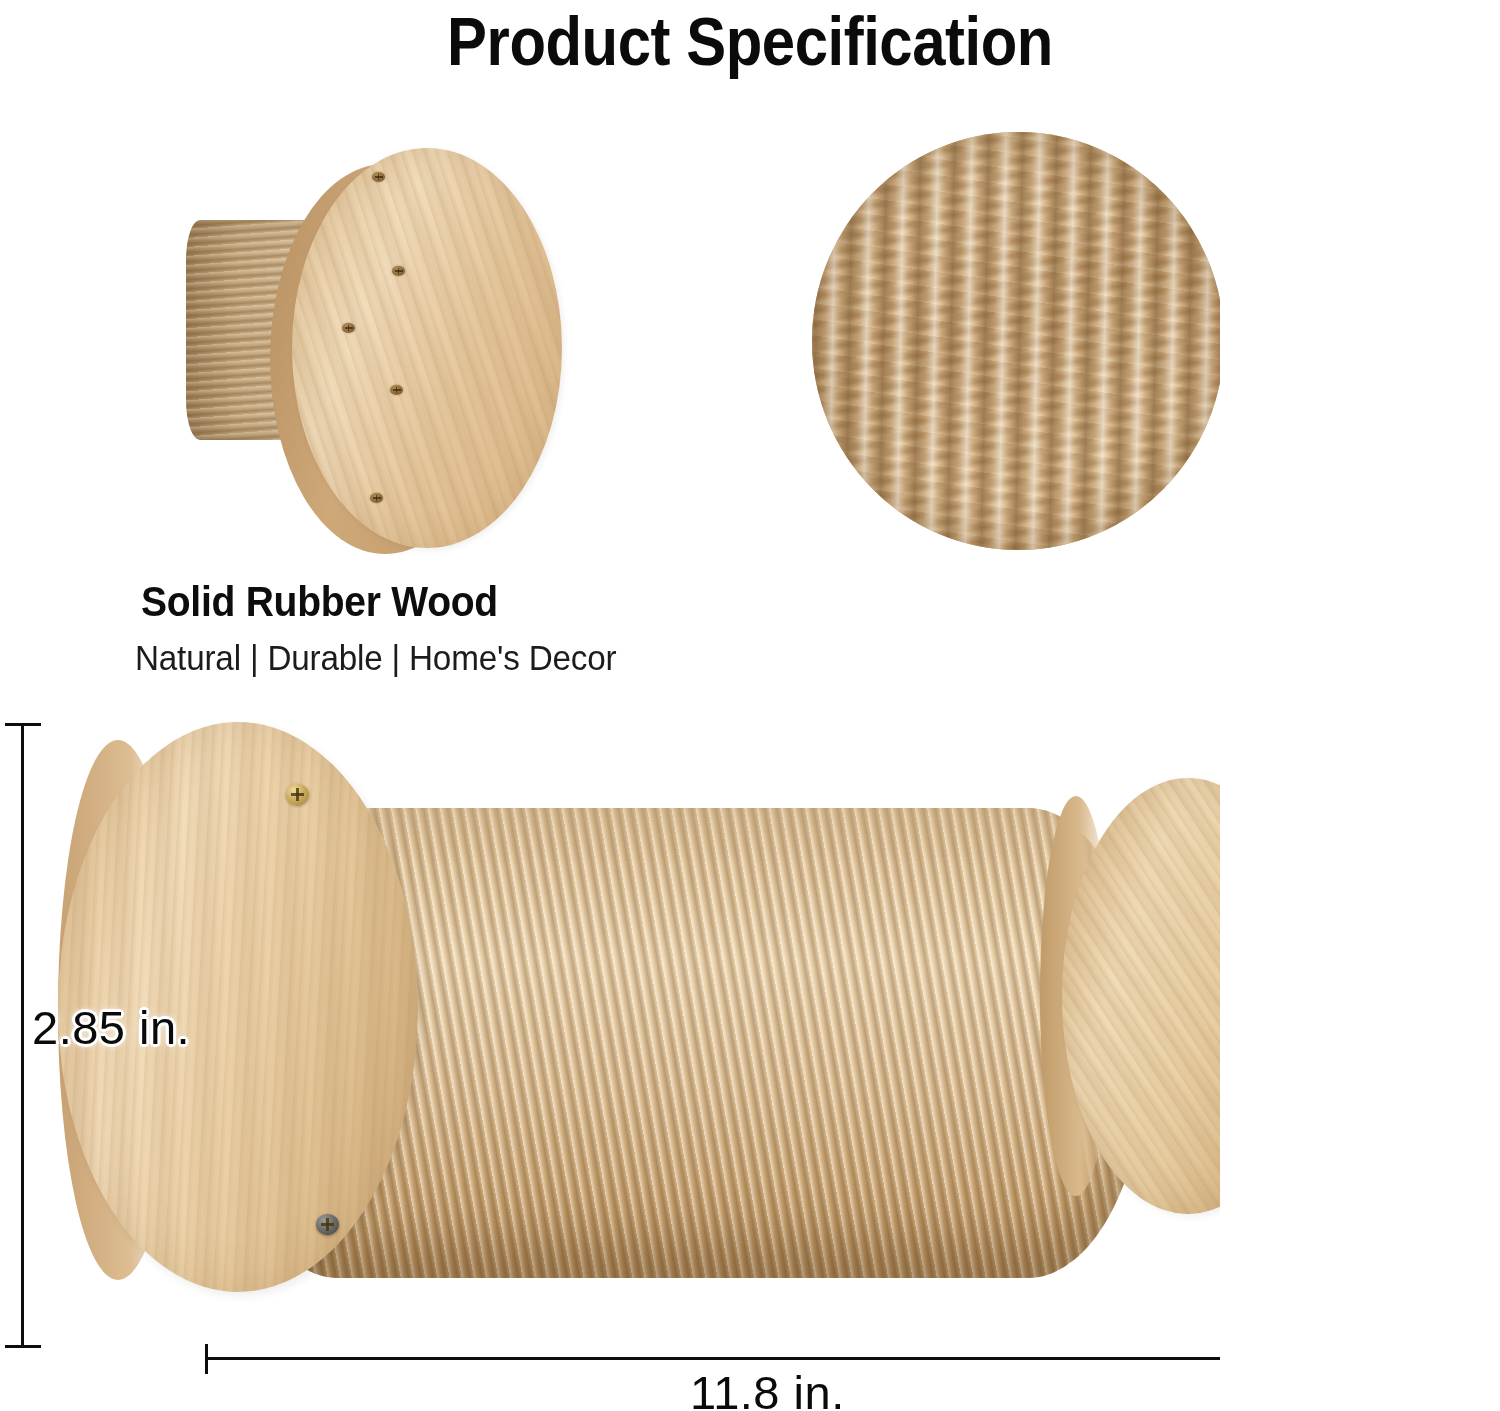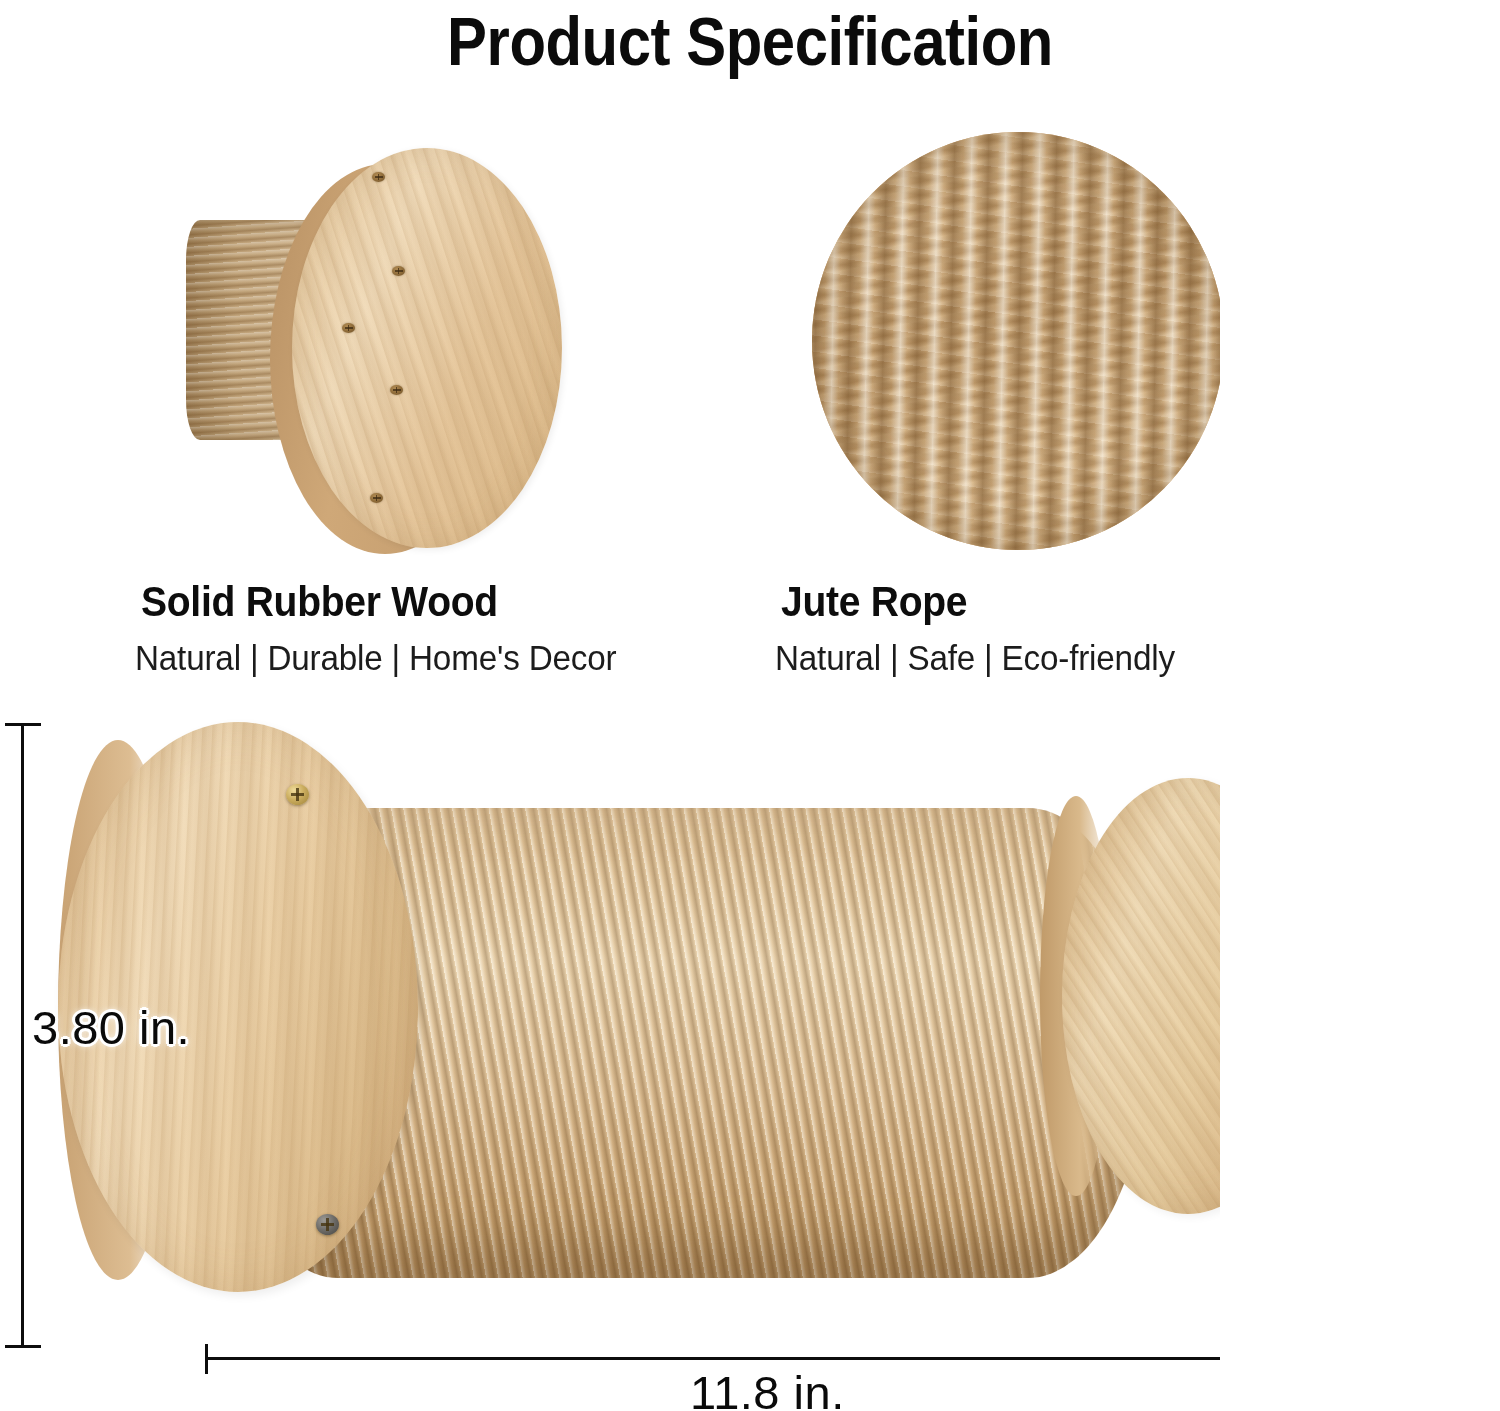--- a/index.html
+++ b/index.html
@@ -376,24 +376,20 @@
     </div>
   </div>
 
   <div class="feature feature-rope">
     <div class="feature-art">
       <div class="rope-circle">
         <div class="rope-circle-inner"></div>
         <div class="rope-circle-shade"></div>
       </div>
     </div>
-    <div class="feature-caption">
-      <div class="feature-title">Jute Rope</div>
-      <div class="feature-sub">Natural | Safe | Eco-friendly</div>
-    </div>
   </div>
 
   <div class="product-stage">
 
     <div class="post-rope"></div>
     <div class="post-rope-leftcap"></div>
 
     <div class="plate-edge"></div>
     <div class="wall-plate">
       <div class="plate-screw" style="left:228px; top:62px;"></div>
@@ -409,19 +405,19 @@
 
     <div class="dim-line dim-v" style="left:1336px; top:90px; height:382px;"></div>
     <div class="dim-tick-h" style="left:1320px; top:90px;"></div>
     <div class="dim-tick-h" style="left:1320px; top:469px;"></div>
 
     <div class="dim-line dim-h" style="left:205px; top:657px; width:1100px;"></div>
     <div class="dim-tick-v" style="left:205px;  top:644px;"></div>
     <div class="dim-tick-v" style="left:1303px; top:644px;"></div>
   </div>
 
-  <div id="dim-left-label" class="dim-label halo">3.80 in.</div>
+  <div id="dim-left-label" class="dim-label halo">2.85 in.</div>
 
   <div id="dim-right-label" class="dim-label">3.45 in.</div>
 
   <div id="dim-bottom-label" class="dim-label">11.8 in.</div>
 
 </div>
 
 </body></html>

